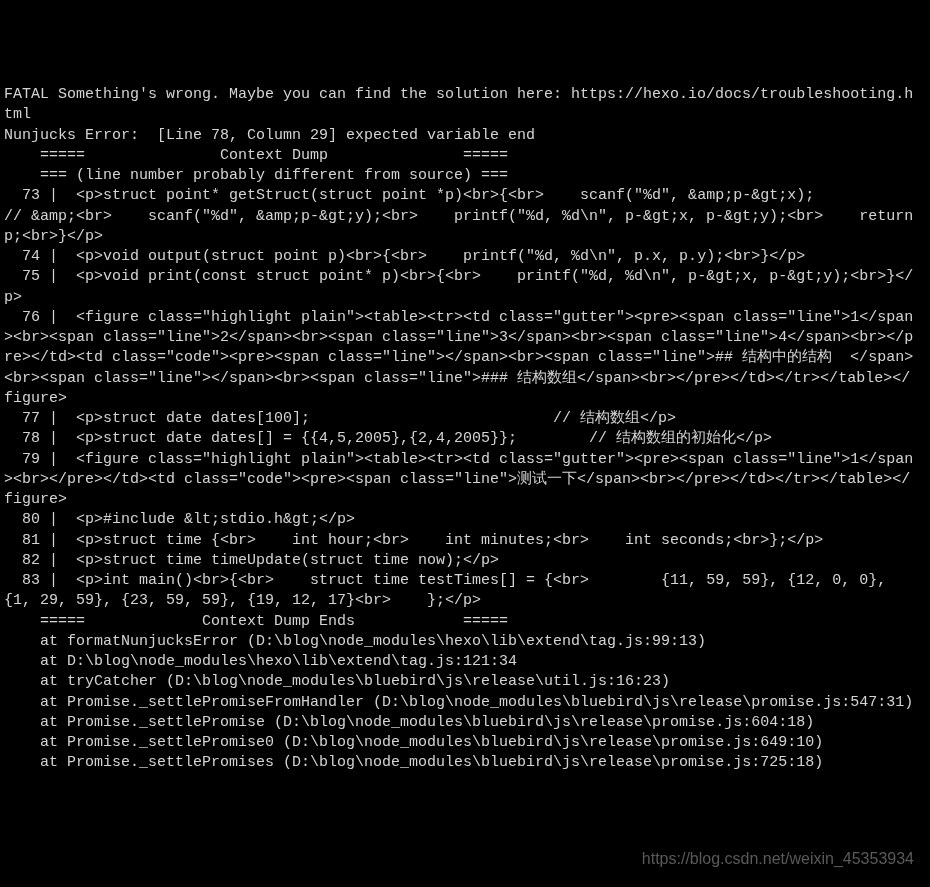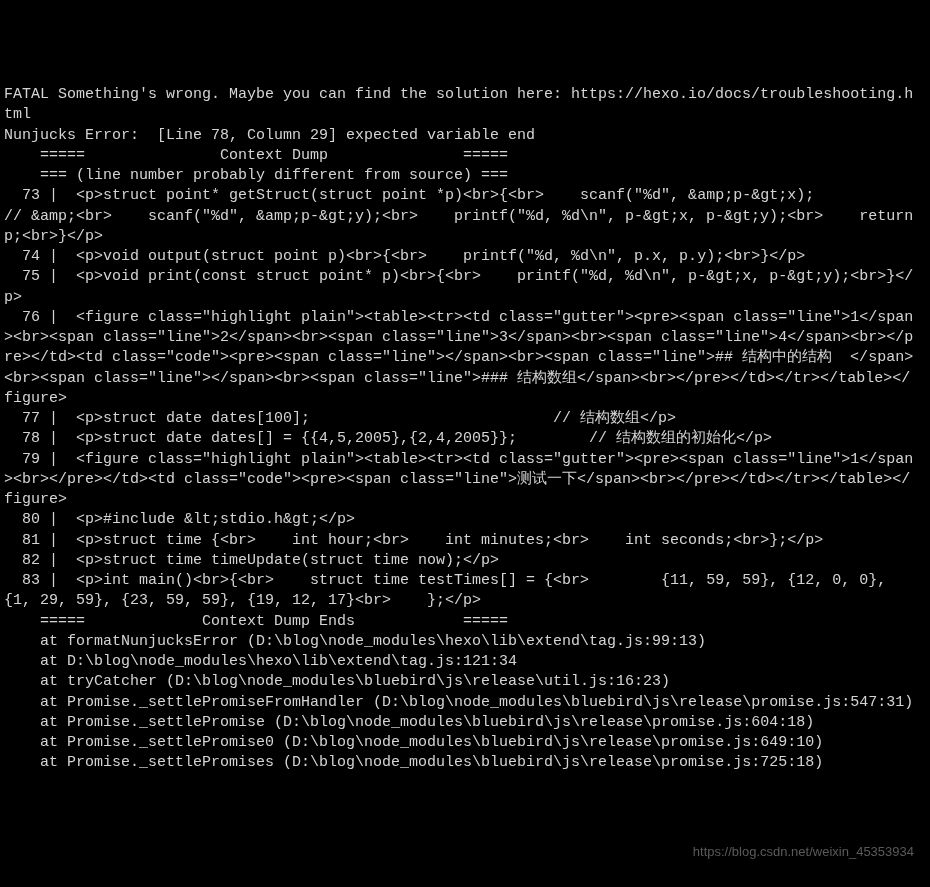--- a/index.html
+++ b/index.html
@@ -16,24 +16,24 @@
       height: 879px;
       box-sizing: border-box;
       overflow: hidden;
       position: relative;
     }
     .line {
       display: block;
     }
     .watermark {
       position: absolute;
-      bottom: 18px;
+      bottom: 9px;
       right: 8px;
       color: #5a5a5a;
-      font-size: 13px;
+      font-size: 16px;
       font-family: Arial, sans-serif;
     }
   </style>
 </head>
 <body>
 
 
 
 <div id="terminal-container"><span class="line">FATAL Something's wrong. Maybe you can find the solution here: https://hexo.io/docs/troubleshooting.html</span><span class="line">Nunjucks Error:  [Line 78, Column 29] expected variable end</span><span class="line">    =====               Context Dump               =====</span><span class="line">    === (line number probably different from source) ===</span><span class="line">  73 |  &lt;p&gt;struct point* getStruct(struct point *p)&lt;br&gt;{&lt;br&gt;    scanf("%d", &amp;amp;p-&amp;gt;x);                     // &amp;amp;&lt;br&gt;    scanf("%d", &amp;amp;p-&amp;gt;y);&lt;br&gt;    printf("%d, %d\n", p-&amp;gt;x, p-&amp;gt;y);&lt;br&gt;    return p;&lt;br&gt;}&lt;/p&gt;</span><span class="line">  74 |  &lt;p&gt;void output(struct point p)&lt;br&gt;{&lt;br&gt;    printf("%d, %d\n", p.x, p.y);&lt;br&gt;}&lt;/p&gt;</span><span class="line">  75 |  &lt;p&gt;void print(const struct point* p)&lt;br&gt;{&lt;br&gt;    printf("%d, %d\n", p-&amp;gt;x, p-&amp;gt;y);&lt;br&gt;}&lt;/p&gt;</span><span class="line">  76 |  &lt;figure class="highlight plain"&gt;&lt;table&gt;&lt;tr&gt;&lt;td class="gutter"&gt;&lt;pre&gt;&lt;span class="line"&gt;1&lt;/span&gt;&lt;br&gt;&lt;span class="line"&gt;2&lt;/span&gt;&lt;br&gt;&lt;span class="line"&gt;3&lt;/span&gt;&lt;br&gt;&lt;span class="line"&gt;4&lt;/span&gt;&lt;br&gt;&lt;/pre&gt;&lt;/td&gt;&lt;td class="code"&gt;&lt;pre&gt;&lt;span class="line"&gt;&lt;/span&gt;&lt;br&gt;&lt;span class="line"&gt;## 结构中的结构  &lt;/span&gt;&lt;br&gt;&lt;span class="line"&gt;&lt;/span&gt;&lt;br&gt;&lt;span class="line"&gt;### 结构数组&lt;/span&gt;&lt;br&gt;&lt;/pre&gt;&lt;/td&gt;&lt;/tr&gt;&lt;/table&gt;&lt;/figure&gt;</span><span class="line">  77 |  &lt;p&gt;struct date dates[100];                           // 结构数组&lt;/p&gt;</span><span class="line">  78 |  &lt;p&gt;struct date dates[] = {{4,5,2005},{2,4,2005}};        // 结构数组的初始化&lt;/p&gt;</span><span class="line">  79 |  &lt;figure class="highlight plain"&gt;&lt;table&gt;&lt;tr&gt;&lt;td class="gutter"&gt;&lt;pre&gt;&lt;span class="line"&gt;1&lt;/span&gt;&lt;br&gt;&lt;/pre&gt;&lt;/td&gt;&lt;td class="code"&gt;&lt;pre&gt;&lt;span class="line"&gt;测试一下&lt;/span&gt;&lt;br&gt;&lt;/pre&gt;&lt;/td&gt;&lt;/tr&gt;&lt;/table&gt;&lt;/figure&gt;</span><span class="line">  80 |  &lt;p&gt;#include &amp;lt;stdio.h&amp;gt;&lt;/p&gt;</span><span class="line">  81 |  &lt;p&gt;struct time {&lt;br&gt;    int hour;&lt;br&gt;    int minutes;&lt;br&gt;    int seconds;&lt;br&gt;};&lt;/p&gt;</span><span class="line">  82 |  &lt;p&gt;struct time timeUpdate(struct time now);&lt;/p&gt;</span><span class="line">  83 |  &lt;p&gt;int main()&lt;br&gt;{&lt;br&gt;    struct time testTimes[] = {&lt;br&gt;        {11, 59, 59}, {12, 0, 0}, {1, 29, 59}, {23, 59, 59}, {19, 12, 17}&lt;br&gt;    };&lt;/p&gt;</span><span class="line">    =====             Context Dump Ends            =====</span><span class="line">    at formatNunjucksError (D:\blog\node_modules\hexo\lib\extend\tag.js:99:13)</span><span class="line">    at D:\blog\node_modules\hexo\lib\extend\tag.js:121:34</span><span class="line">    at tryCatcher (D:\blog\node_modules\bluebird\js\release\util.js:16:23)</span><span class="line">    at Promise._settlePromiseFromHandler (D:\blog\node_modules\bluebird\js\release\promise.js:547:31)</span><span class="line">    at Promise._settlePromise (D:\blog\node_modules\bluebird\js\release\promise.js:604:18)</span><span class="line">    at Promise._settlePromise0 (D:\blog\node_modules\bluebird\js\release\promise.js:649:10)</span><span class="line">    at Promise._settlePromises (D:\blog\node_modules\bluebird\js\release\promise.js:725:18)</span></div>
 

